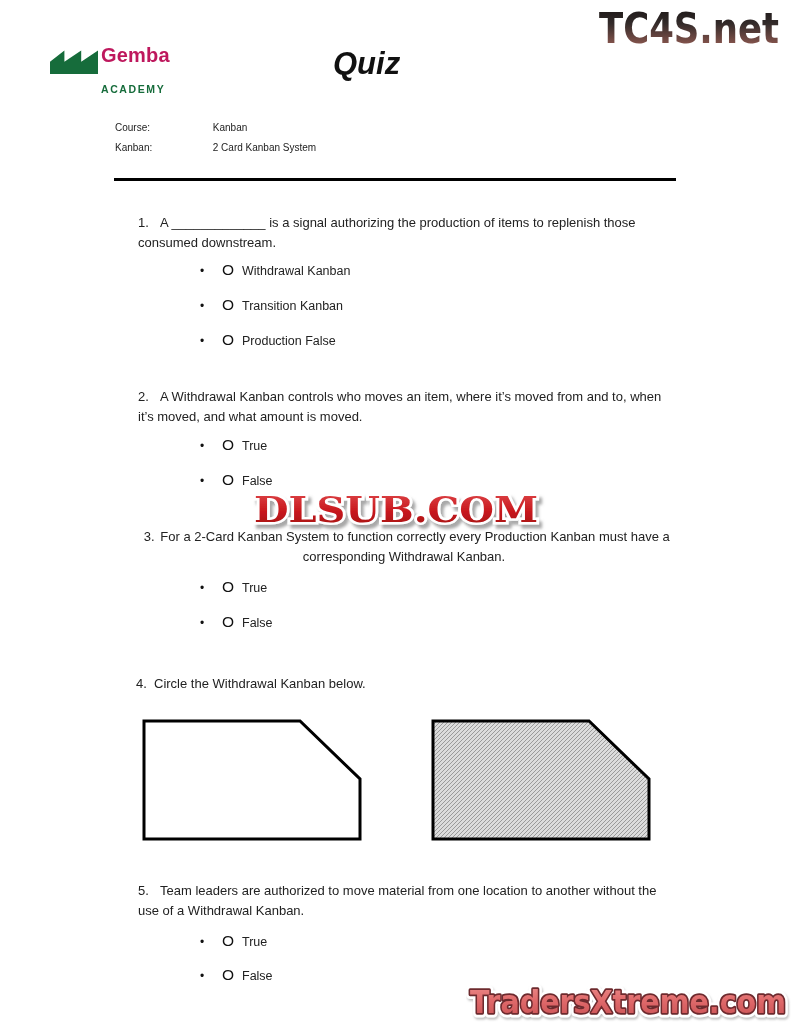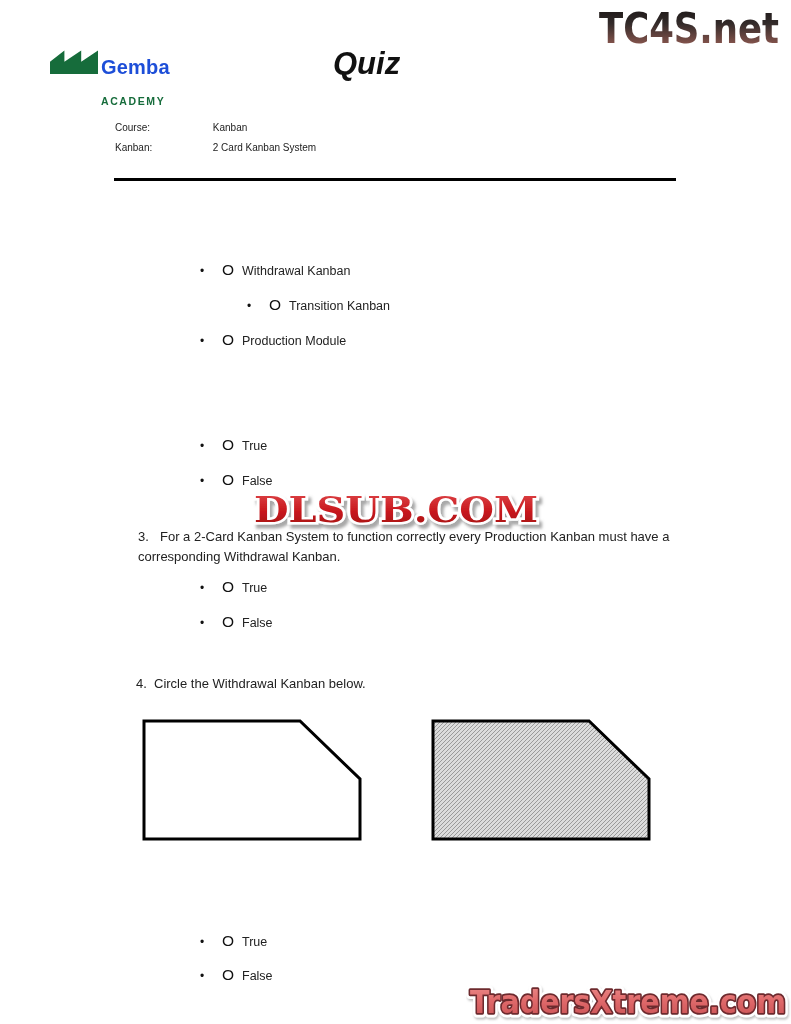--- a/index.html
+++ b/index.html
@@ -7,21 +7,21 @@
     position:relative;width:791px;height:1024px;background:#ffffff;
     margin:0 auto;overflow:hidden;
     font-family:"Liberation Sans", sans-serif;color:#1a1a1a;
   }
   
   .logo-icon{
     position:absolute;left:50px;top:47px;width:48px;height:27px;background:#166c3b;
     clip-path:polygon(0 100%,0 55%,30% 13%,30% 55%,65% 13%,65% 55%,100% 13%,100% 100%);
   }
   .logo-text{position:absolute;left:101px;top:45px;line-height:1;}
-  .logo-line1{font-size:20px;font-weight:bold;color:#1d4ed8;letter-spacing:.2px;margin-top:12px;}
+  .logo-line1{font-size:20px;font-weight:bold;color:#be185d;letter-spacing:.2px;}
   .logo-line2{font-size:10.5px;font-weight:bold;color:#166c3b;letter-spacing:1.6px;margin-top:19px;}
   .quiz-title{position:absolute;left:333px;top:46px;font-size:31px;font-weight:bold;color:#111;font-style:italic;}
   .wm{position:absolute;}
   .wm svg{display:block;}
   
   .meta{position:absolute;left:115px;top:118px;font-size:10px;line-height:20px;color:#222;}
   .meta-row .lbl{display:inline-block;width:95px;}
   .rule{position:absolute;left:114px;top:178px;width:562px;height:3px;background:#000;}
   
   .q{position:absolute;font-size:13px;line-height:20px;color:#222;}
@@ -65,30 +65,36 @@
       <span class="lbl">Course:</span>
       <span>Kanban</span>
     </div>
     <div class="meta-row">
       <span class="lbl">Kanban:</span>
       <span>2 Card Kanban System</span>
     </div>
   </div>
   <div class="rule"></div>
 
+  <div class="q" style="left:138px;top:213px;width:525px;">
+    <span class="qnum">1.</span><span>A _____________ is a signal authorizing the production of items to replenish those consumed downstream.</span>
+  </div>
   <div class="opt" style="top:260px;">
     <span class="bullet">•</span><span class="radio">O</span><span>Withdrawal Kanban</span>
   </div>
-  <div class="opt" style="top:295px;margin-left:47px;">
+  <div class="opt" style="top:295px;">
     <span class="bullet">•</span><span class="radio">O</span><span>Transition Kanban</span>
   </div>
   <div class="opt" style="top:330px;">
-    <span class="bullet">•</span><span class="radio">O</span><span>Production Module</span>
+    <span class="bullet">•</span><span class="radio">O</span><span>Production False</span>
   </div>
 
+  <div class="q" style="left:138px;top:387px;width:528px;">
+    <span class="qnum">2.</span><span>A Withdrawal Kanban controls who moves an item, where it’s moved from and to, when it’s moved, and what amount is moved.</span>
+  </div>
   <div class="opt" style="top:435px;">
     <span class="bullet">•</span><span class="radio">O</span><span>True</span>
   </div>
   <div class="opt" style="top:470px;">
     <span class="bullet">•</span><span class="radio">O</span><span>False</span>
   </div>
 
   <div class="wm" style="left:248px;top:484px;">
     <svg width="298" height="50" xmlns="http://www.w3.org/2000/svg">
       <defs>
@@ -98,21 +104,21 @@
           <stop offset="100%" stop-color="#9e0d12"></stop>
         </linearGradient>
         <filter id="dsh" x="-20%" y="-20%" width="140%" height="160%">
           <feDropShadow dx="3" dy="4" stdDeviation="1.5" flood-color="#6e6e6e" flood-opacity="0.6"></feDropShadow>
         </filter>
       </defs>
       <text x="6" y="38" font-family="DejaVu Serif, serif" font-weight="bold" font-size="35" textLength="284" lengthAdjust="spacingAndGlyphs" fill="url(#dlg)" stroke="#ffffff" stroke-width="5" paint-order="stroke" filter="url(#dsh)">DLSUB.COM</text>
     </svg>
   </div>
 
-  <div class="q" style="left:138px;top:527px;width:532px;">
+  <div class="q" style="left:138px;top:527px;width:532px;text-align:center;">
     <span class="qnum">3.</span><span>For a 2-Card Kanban System to function correctly every Production Kanban must have a corresponding Withdrawal Kanban.</span>
   </div>
   <div class="opt" style="top:577px;">
     <span class="bullet">•</span><span class="radio">O</span><span>True</span>
   </div>
   <div class="opt" style="top:612px;">
     <span class="bullet">•</span><span class="radio">O</span><span>False</span>
   </div>
 
   <div class="q q4" style="left:136px;top:674px;width:540px;">
@@ -129,20 +135,23 @@
       <defs>
         <pattern id="hatch" patternUnits="userSpaceOnUse" width="4" height="4">
           <rect width="4" height="4" fill="#dcdcdc"></rect>
           <path d="M0,4 L4,0" stroke="#9a9a9a" stroke-width="1"></path>
         </pattern>
       </defs>
       <polygon points="2,2 158,2 218,60 218,120 2,120" fill="url(#hatch)" stroke="#000000" stroke-width="3"></polygon>
     </svg>
   </div>
 
+  <div class="q" style="left:138px;top:881px;width:540px;">
+    <span class="qnum">5.</span><span>Team leaders are authorized to move material from one location to another without the use of a Withdrawal Kanban.</span>
+  </div>
   <div class="opt" style="top:931px;">
     <span class="bullet">•</span><span class="radio">O</span><span>True</span>
   </div>
   <div class="opt" style="top:965px;">
     <span class="bullet">•</span><span class="radio">O</span><span>False</span>
   </div>
 
   <div class="wm" style="left:466px;top:978px;">
     <svg width="325" height="46" xmlns="http://www.w3.org/2000/svg">
       <defs>

